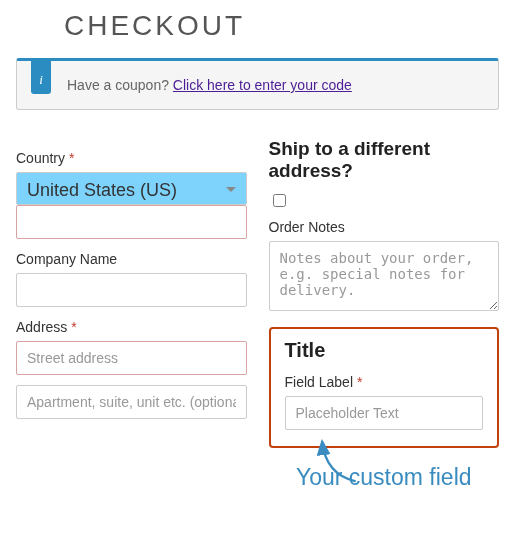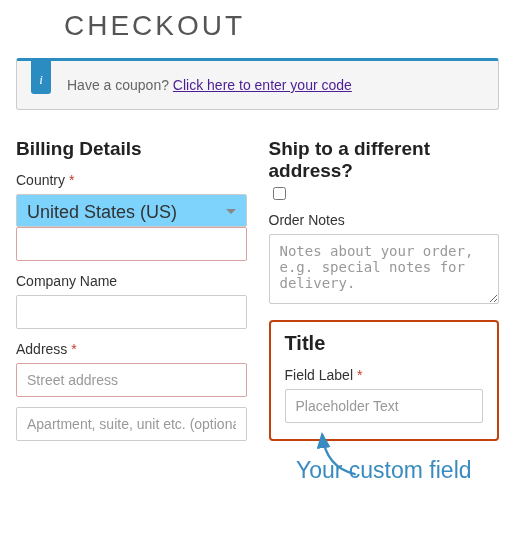--- a/index.html
+++ b/index.html
@@ -54,21 +54,21 @@
   }
   .columns { display: flex; gap: 22px; }
   .col-left { flex: 1; min-width: 0; }
   .col-right { flex: 1; min-width: 0; }
   h2.section-title {
     font-size: 19px;
     font-weight: 700;
     color: #222;
     margin-bottom: 12px;
   }
-  .ship-to { display: flex; flex-wrap: wrap; align-items: flex-start; gap: 5px; }
+  .ship-to { display: flex; flex-wrap: wrap; align-items: flex-start; gap: 12px; }
   .ship-to input[type=checkbox] { margin-left: 4px; }
   label.field-label {
     display: block;
     font-size: 14px;
     color: #333;
     margin: 12px 0 6px;
   }
   .req { color: #c0392b; }
   input.text, select.text, textarea.text {
     width: 100%;
@@ -139,21 +139,20 @@
 
 <div class="coupon-notice">
   <div class="badge">i</div>
   <span>Have a coupon? </span>
   <a>Click here to enter your code</a>
 </div>
 
 <div class="columns">
 
   <div class="col-left">
-    <h2 class="section-title">Billing Details</h2>
 
     <label class="field-label">
       <span>Country</span>
       <span class="req">*</span>
     </label>
     <div class="select-wrap">
       <span>United States (US)</span>
     </div>
 
     <div class="name-row">

